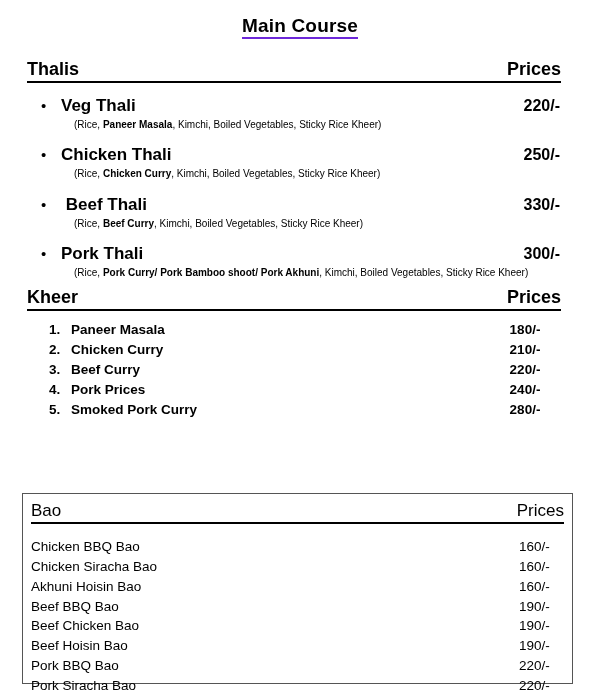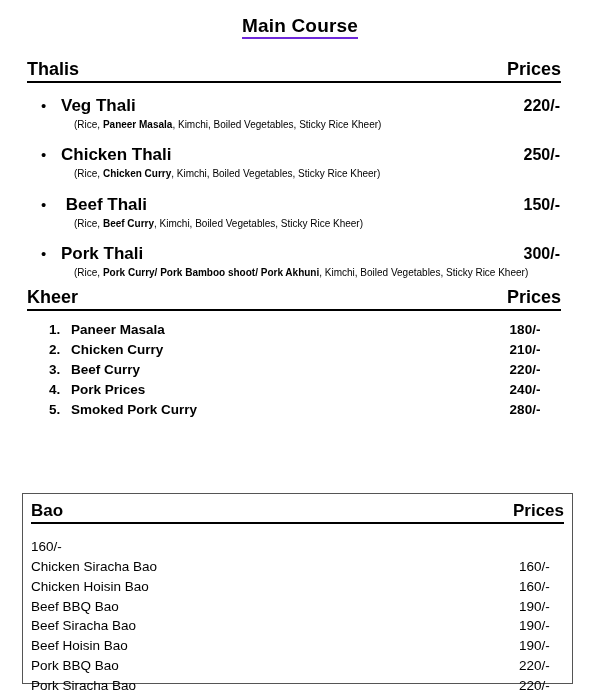--- a/index.html
+++ b/index.html
@@ -109,21 +109,21 @@
     border: 1.5px solid #555;
     box-sizing: border-box;
     background: #fff;
   }
   .bao-head {
     display: flex;
     justify-content: space-between;
     align-items: baseline;
     margin: 7px 8px 0 8px;
     font-size: 17px;
-    font-weight: bold;
+    font-weight: normal;
     border-bottom: 2.5px solid #000;
     padding-bottom: 1px;
   }
   .bao-list { margin: 0; padding: 0; list-style: none; margin-top: 13px; }
   .bao-row {
     display: flex;
     align-items: baseline;
     padding-left: 8px;
     padding-right: 9px;
     font-size: 13.5px;
@@ -158,21 +158,21 @@
         <span class="bullet">•</span>
         <span class="thali-name">Chicken Thali</span>
         <span class="thali-price">250/-</span>
       </div>
       <div class="thali-desc">(Rice, <b>Chicken Curry</b>, Kimchi, Boiled Vegetables, Sticky Rice Kheer)</div>
     </li>
     <li class="thali-item">
       <div class="thali-row">
         <span class="bullet">•</span>
         <span class="thali-name"> Beef Thali</span>
-        <span class="thali-price">150/-</span>
+        <span class="thali-price">330/-</span>
       </div>
       <div class="thali-desc">(Rice, <b>Beef Curry</b>, Kimchi, Boiled Vegetables, Sticky Rice Kheer)</div>
     </li>
     <li class="thali-item">
       <div class="thali-row">
         <span class="bullet">•</span>
         <span class="thali-name">Pork Thali</span>
         <span class="thali-price">300/-</span>
       </div>
       <div class="thali-desc">(Rice, <b>Pork Curry/ Pork Bamboo shoot/ Pork Akhuni</b>, Kimchi, Boiled Vegetables, Sticky Rice Kheer)</div>
@@ -212,36 +212,37 @@
     </li>
   </ol>
 
 <div class="bao-box">
   <div class="bao-head">
     <div class="shead-left">Bao</div>
     <div class="shead-right">Prices</div>
   </div>
   <ul class="bao-list" id="bao-list">
       <li class="bao-row">
+        <span class="bao-name">Chicken BBQ Bao</span>
         <span class="bao-price">160/-</span>
       </li>
       <li class="bao-row">
         <span class="bao-name">Chicken Siracha Bao</span>
         <span class="bao-price">160/-</span>
       </li>
       <li class="bao-row">
-        <span class="bao-name">Chicken Hoisin Bao</span>
+        <span class="bao-name">Akhuni Hoisin Bao</span>
         <span class="bao-price">160/-</span>
       </li>
       <li class="bao-row">
         <span class="bao-name">Beef BBQ Bao</span>
         <span class="bao-price">190/-</span>
       </li>
       <li class="bao-row">
-        <span class="bao-name">Beef Siracha Bao</span>
+        <span class="bao-name">Beef Chicken Bao</span>
         <span class="bao-price">190/-</span>
       </li>
       <li class="bao-row">
         <span class="bao-name">Beef Hoisin Bao</span>
         <span class="bao-price">190/-</span>
       </li>
       <li class="bao-row">
         <span class="bao-name">Pork BBQ Bao</span>
         <span class="bao-price">220/-</span>
       </li>

